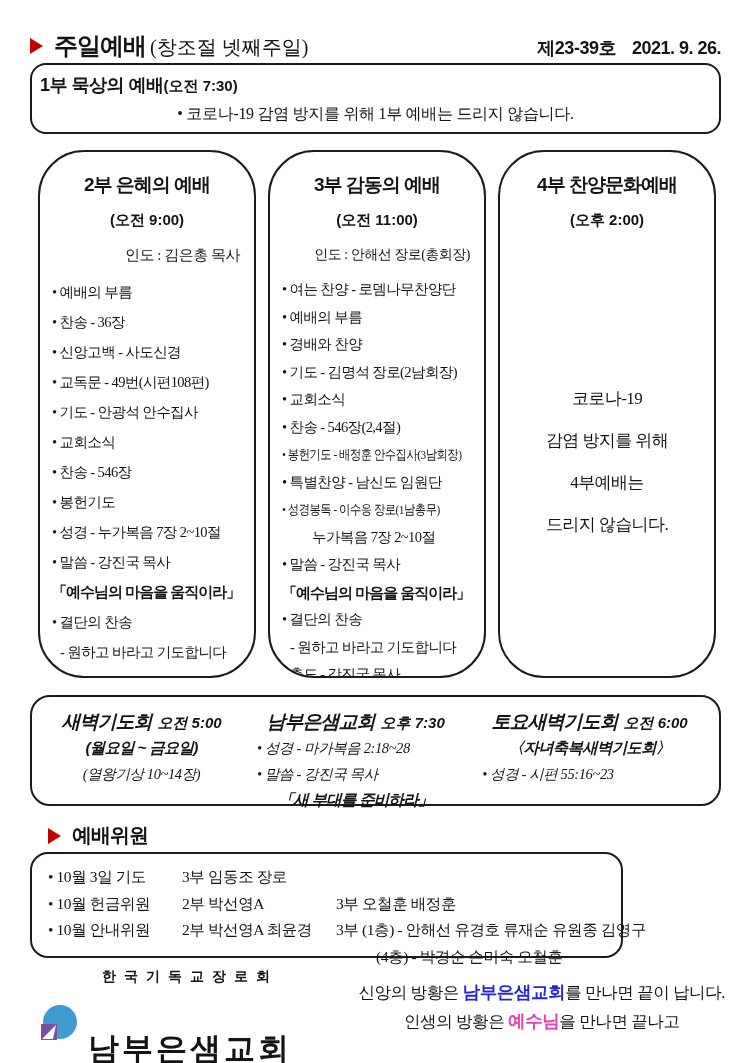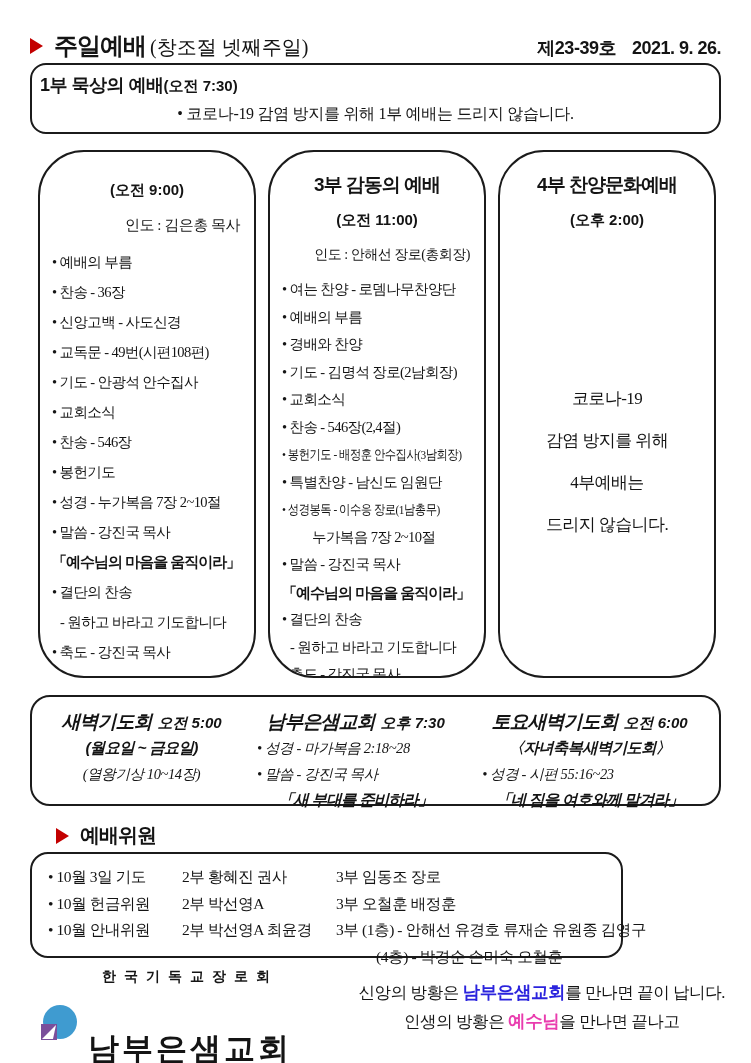--- a/index.html
+++ b/index.html
@@ -62,21 +62,21 @@
   .wd-col.c2{flex:1.02;}
   .wd-col.c3{flex:1.10;}
   .wd-head{white-space:nowrap;}
   .wd-title{font-family:"Liberation Sans",sans-serif;font-weight:800;font-size:19px;letter-spacing:-1px;}
   .wd-time{font-family:"Liberation Sans",sans-serif;font-weight:800;font-size:15px;margin-left:6px;}
   .wd-line{font-size:14.5px;line-height:26px;letter-spacing:-0.4px;white-space:nowrap;}
   .wd-line.bold{font-family:"Liberation Sans",sans-serif;font-weight:800;font-size:15.5px;letter-spacing:-0.8px;}
   .wd-line.left{text-align:left;padding-left:14px;}
 
   
-  .cmh{position:absolute;top:822px;left:40px;display:flex;align-items:flex-start;padding-left:16px;}
+  .cmh{position:absolute;top:822px;left:32px;display:flex;align-items:flex-start;padding-left:16px;}
   .cmh-title{font-family:"Liberation Sans",sans-serif;font-weight:900;font-size:20px;margin-left:11px;letter-spacing:-1px;}
   .cmbox{top:852px;left:30px;width:593px;height:106px;border-radius:18px;padding:10px 16px;}
   .cm-row{display:flex;font-size:15.5px;line-height:26.5px;letter-spacing:-0.4px;white-space:nowrap;}
   .cm-c1{width:134px;flex:0 0 auto;}
   .cm-c2{width:154px;flex:0 0 auto;}
   .cm-c3{flex:1;}
   .cm-c3.indent{padding-left:40px;}
 
   
   .ftr{position:absolute;top:968px;left:30px;right:26px;display:flex;align-items:flex-start;}
@@ -105,20 +105,21 @@
     <div class="b1-line">
       <span class="b1-title">1부 묵상의 예배</span>
       <span class="b1-time">(오전 7:30)</span>
     </div>
     <div class="b1-note">• 코로나-19 감염 방지를 위해 1부 예배는 드리지 않습니다.</div>
   </div>
 
   <div class="cols">
 
     <div class="svc s2">
+      <div class="svc-title">2부 은혜의 예배</div>
       <div class="svc-time">(오전 9:00)</div>
       <div class="svc-leader">인도 : 김은총 목사</div>
       <div class="svc-items">
           <div class="li">• 예배의 부름</div>
           <div class="li">• 찬송 - 36장</div>
           <div class="li">• 신앙고백 - 사도신경</div>
           <div class="li">• 교독문 - 49번(시편108편)</div>
           <div class="li">• 기도 - 안광석 안수집사</div>
           <div class="li">• 교회소식</div>
           <div class="li">• 찬송 - 546장</div>
@@ -191,35 +192,33 @@
         </div>
     </div>
 
     <div class="wd-col c3">
       <div class="wd-head">
         <span class="wd-title">토요새벽기도회</span><span class="wd-time">오전 6:00</span>
       </div>
       <div>
           <div class="wd-line bold">〈자녀축복새벽기도회〉</div>
           <div class="wd-line left">• 성경 - 시편 55:16~23</div>
-          <div class="wd-line bold">「네 짐을 여호와께 맡겨라」</div>
         </div>
     </div>
 
   </div>
 
   <div class="cmh">
     <span class="tri"></span>
     <span class="cmh-title">예배위원</span>
   </div>
 
   <div class="rbox cmbox">
       <div class="cm-row">
         <span class="cm-c1">• 10월 3일 기도</span>
-        <span class="cm-c2">2부 황혜진 권사</span>
         <span class="cm-c3">3부 임동조 장로</span>
       </div>
       <div class="cm-row">
         <span class="cm-c1">• 10월 헌금위원</span>
         <span class="cm-c2">2부 박선영A</span>
         <span class="cm-c3">3부 오철훈 배정훈</span>
       </div>
       <div class="cm-row">
         <span class="cm-c1">• 10월 안내위원</span>
         <span class="cm-c2">2부 박선영A 최윤경</span>

